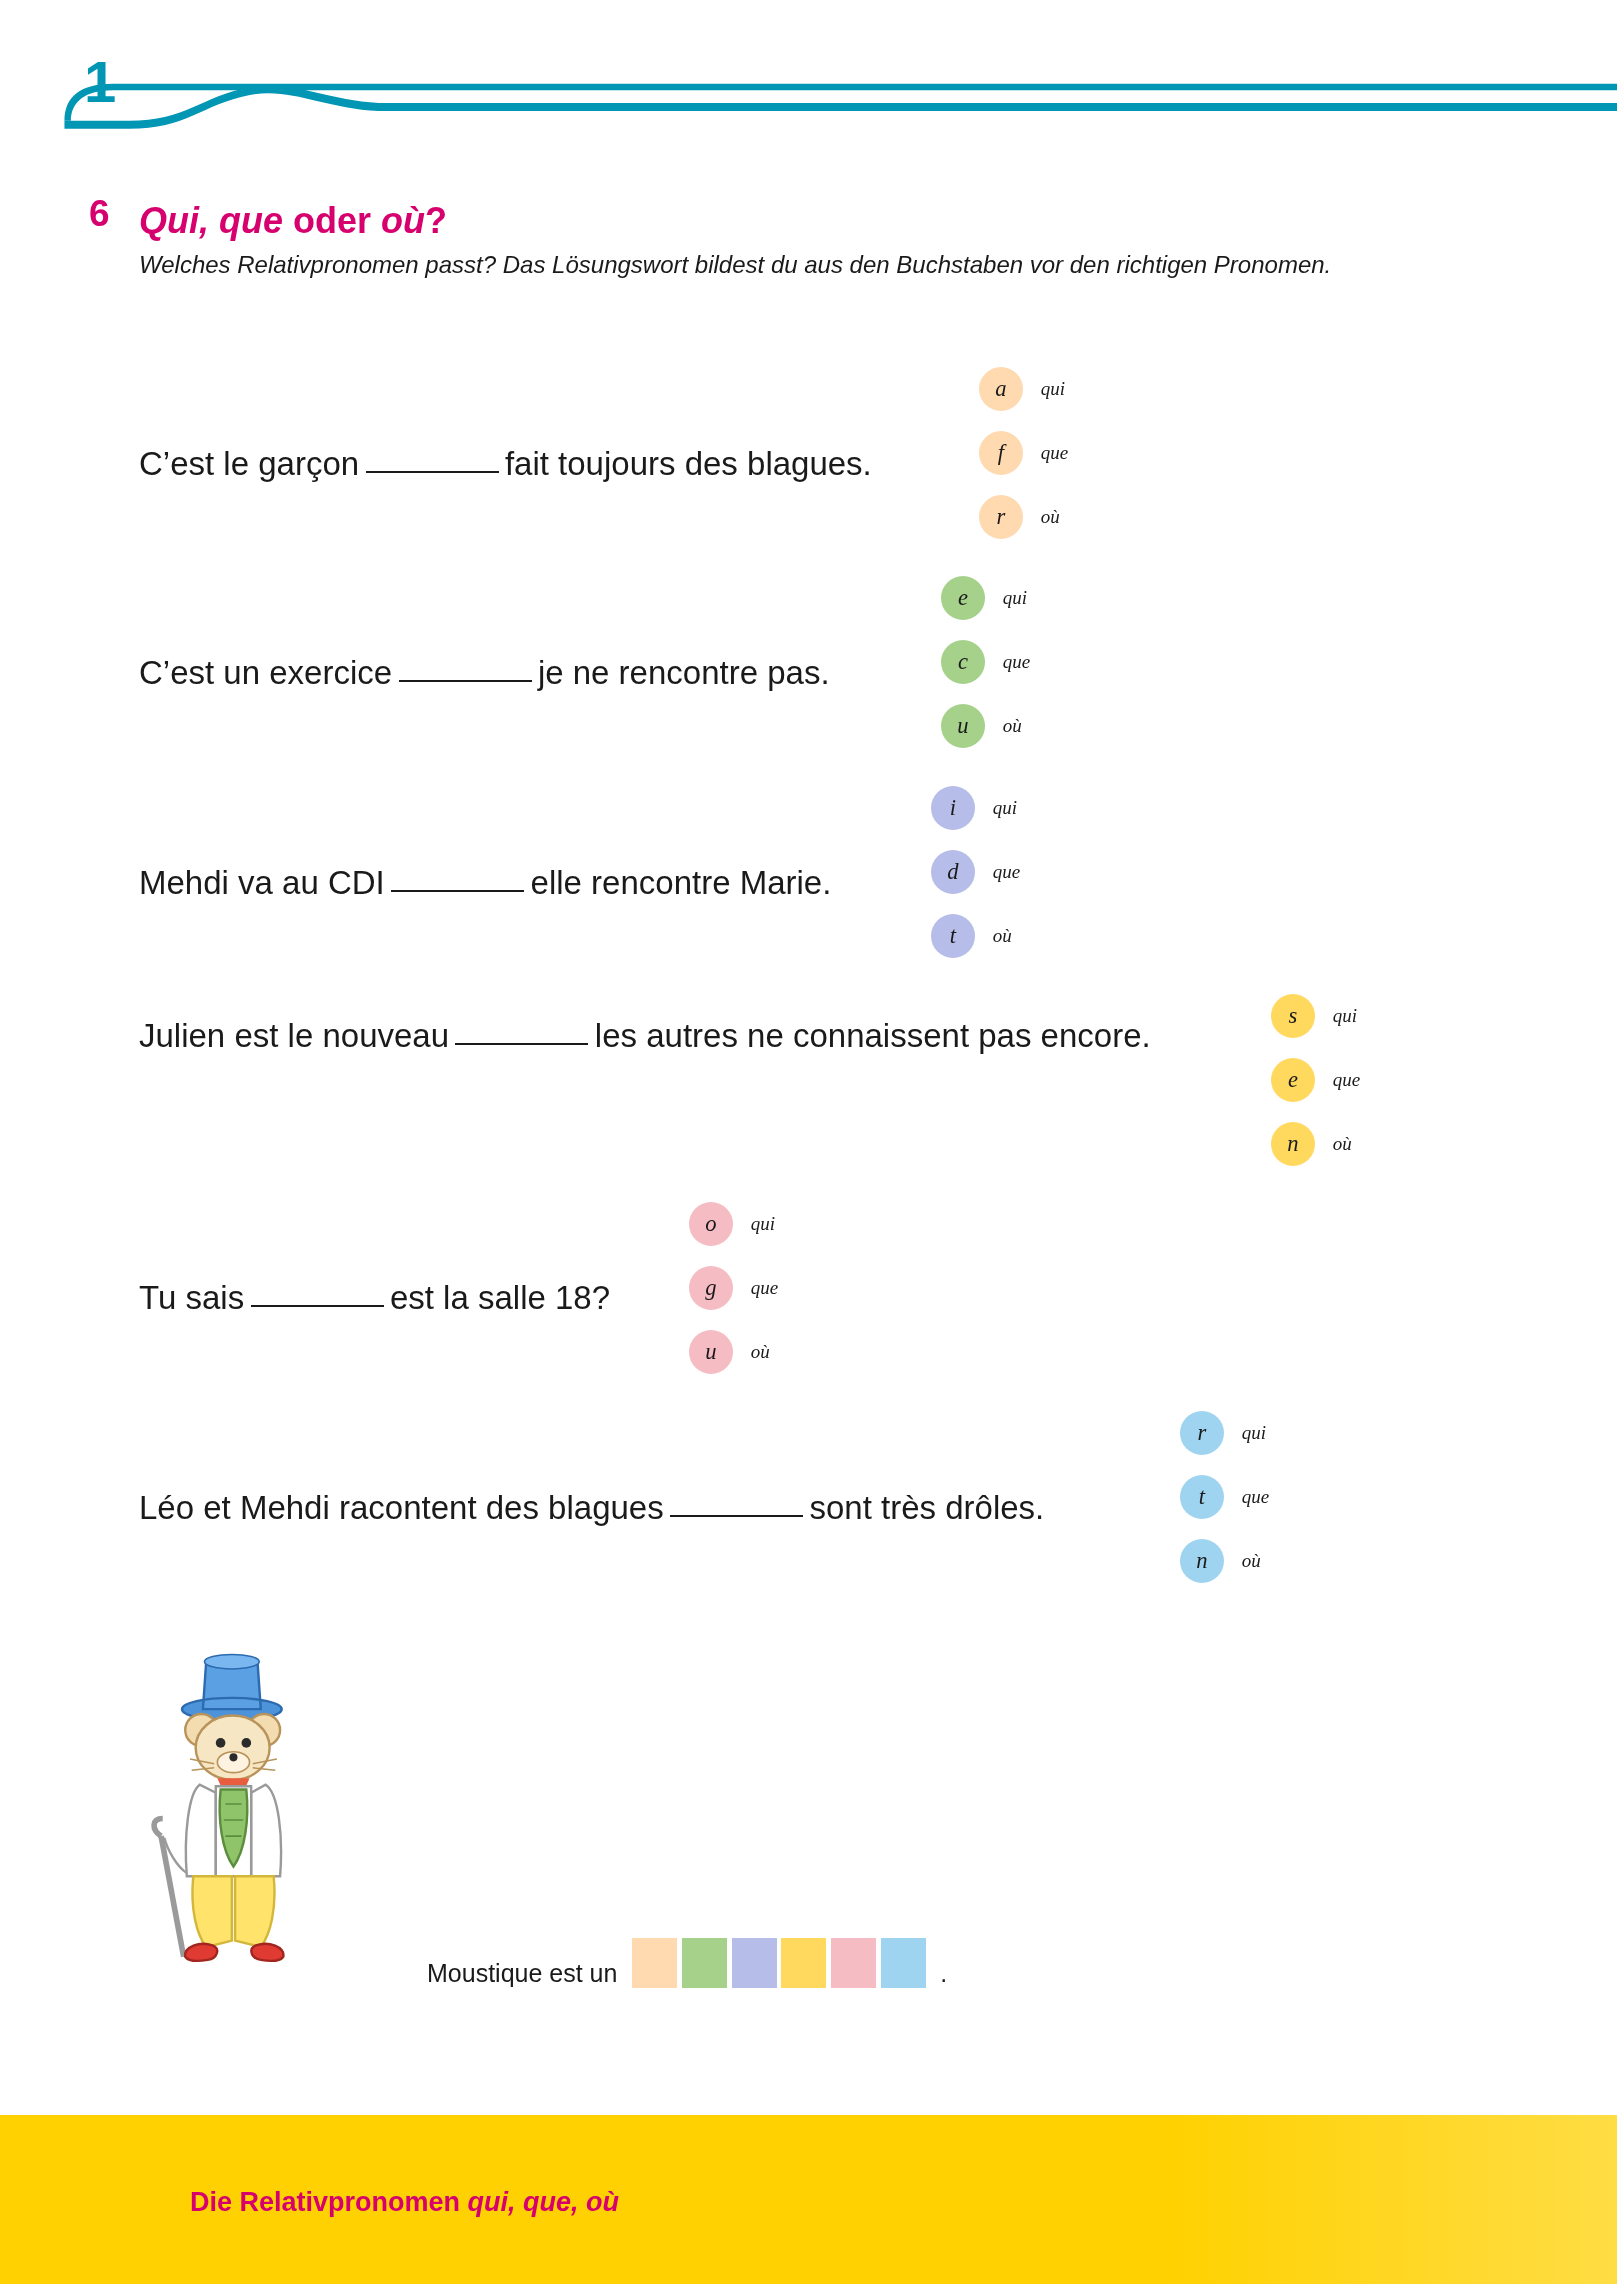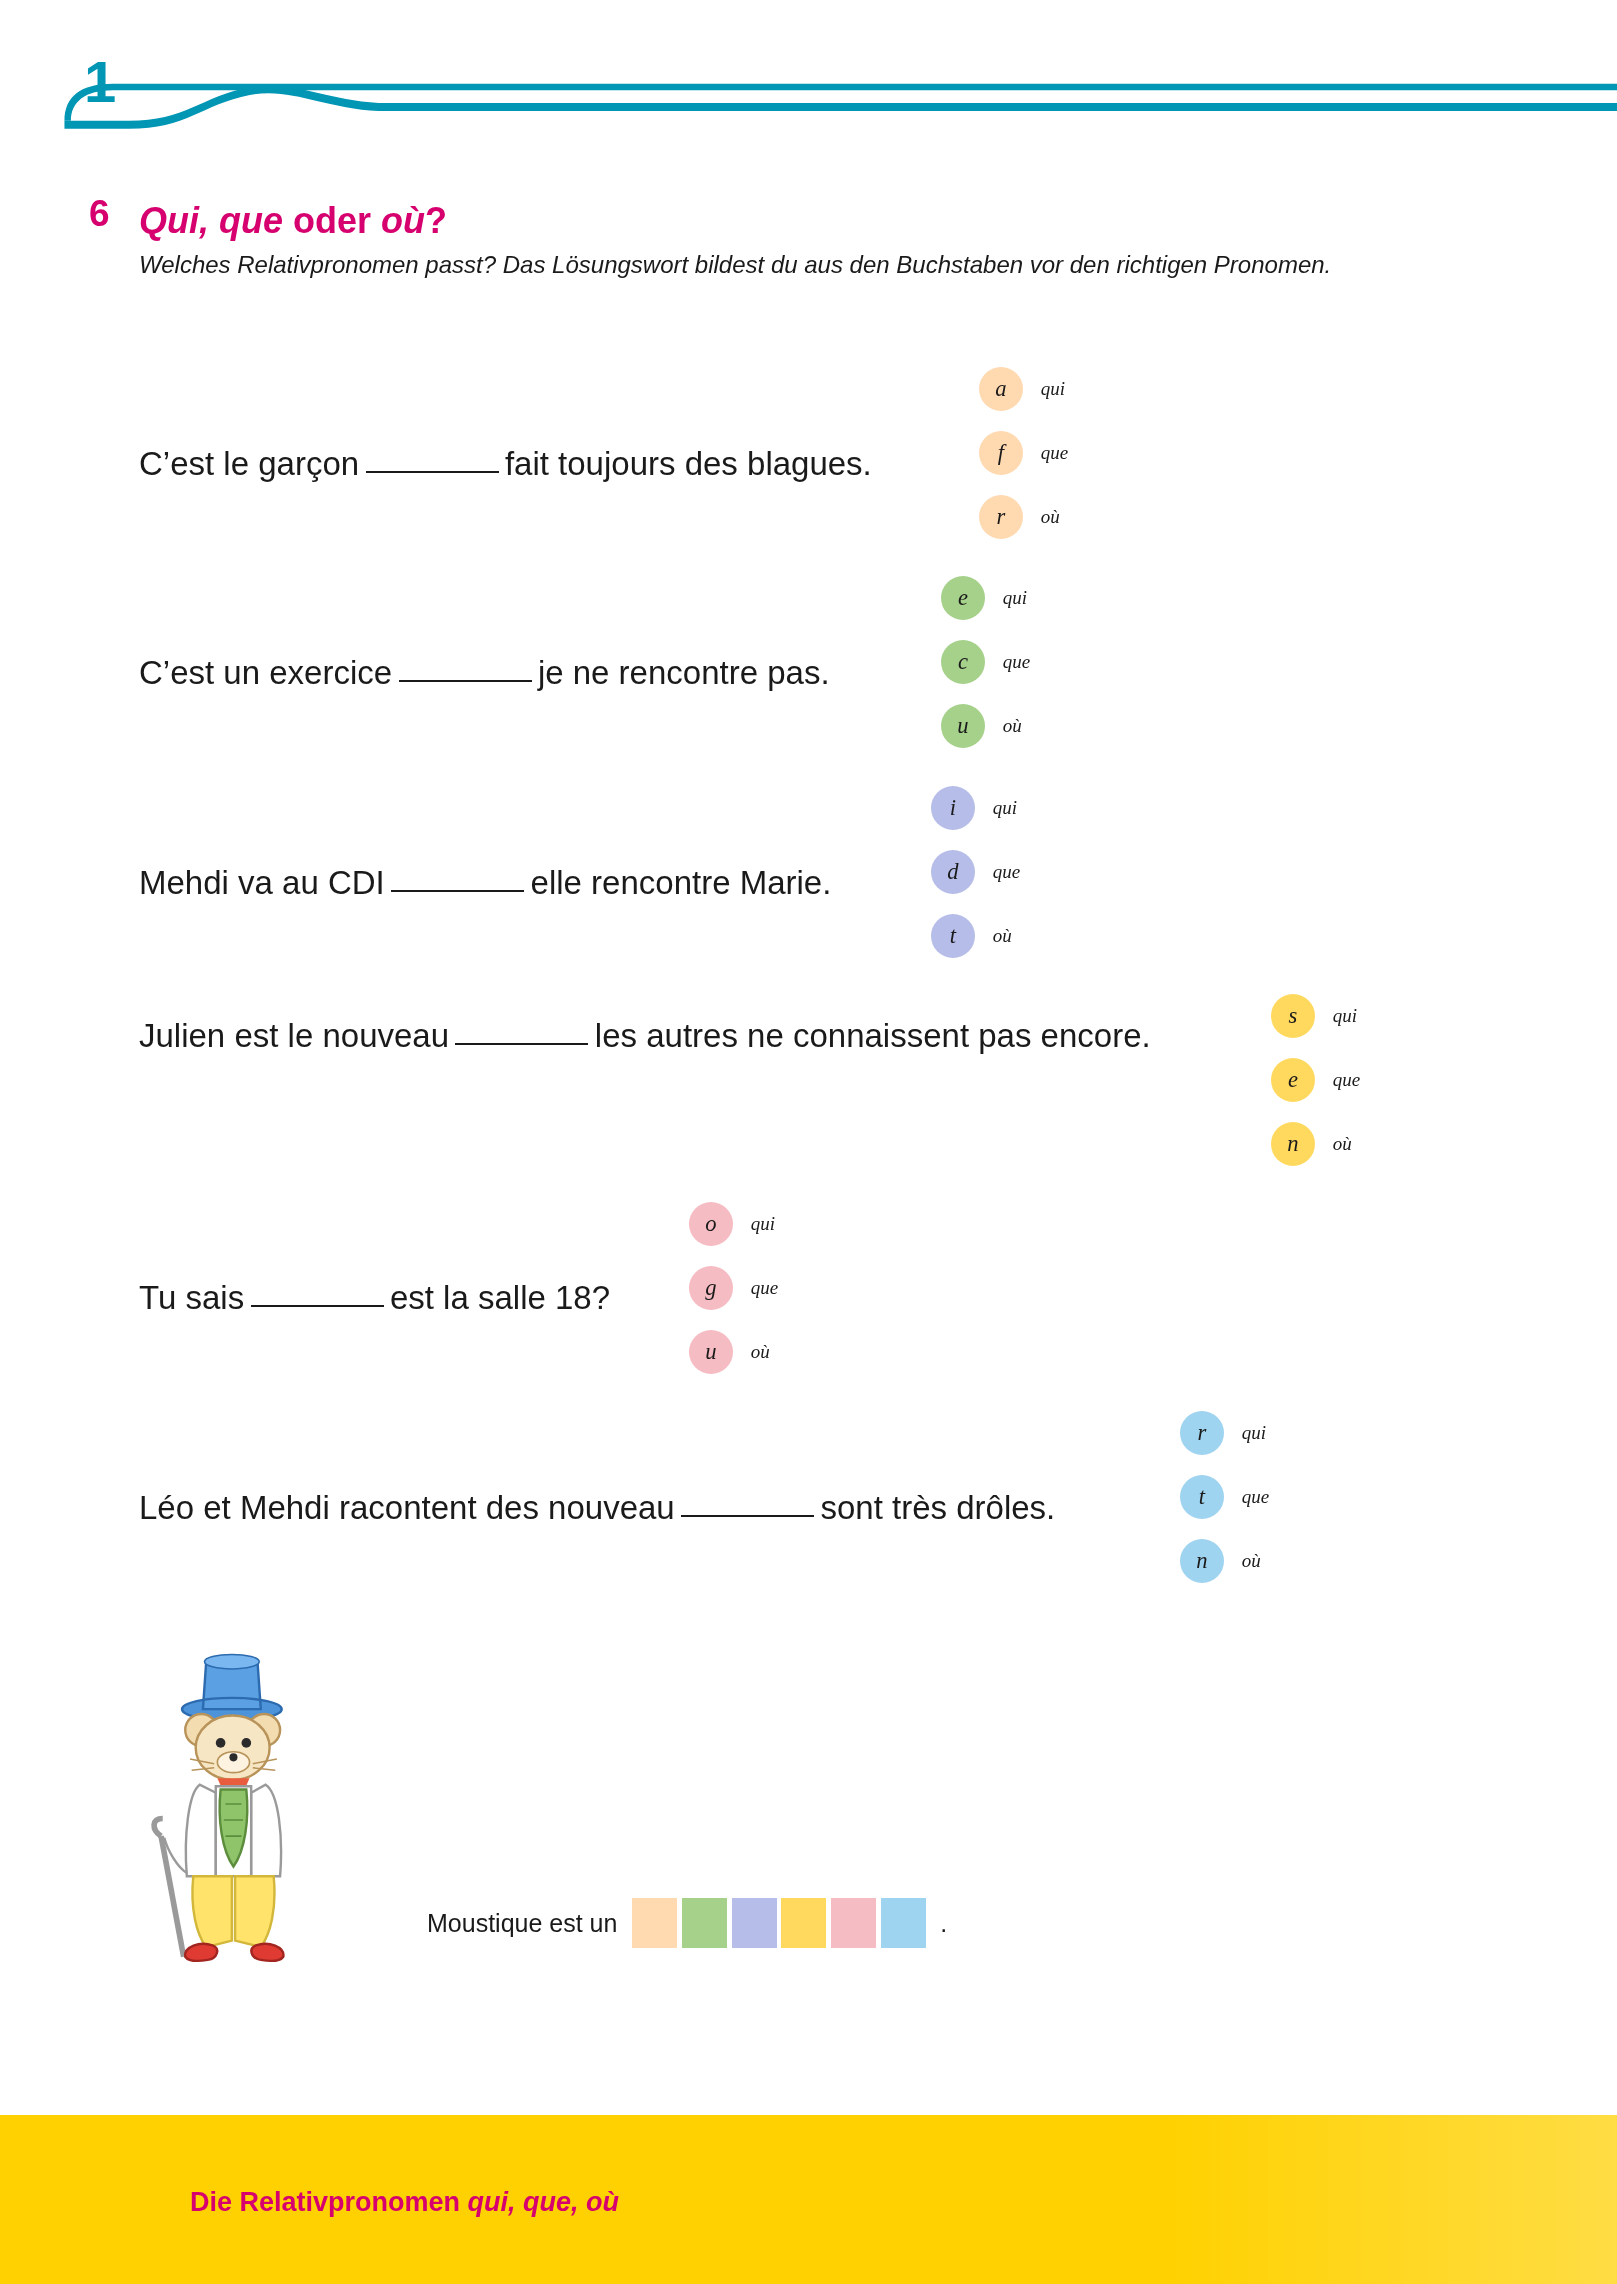--- a/index.html
+++ b/index.html
@@ -122,23 +122,23 @@
     left: 137px;
     top: 1635px;
     width: 209px;
     height: 346px;
   }
 
   
   .solution-line {
     position: absolute;
     left: 427px;
-    top: 1898px;
+    top: 1938px;
     display: flex;
-    align-items: center;
+    align-items: flex-end;
   }
   .solution-text {
     font-size: 25px;
     color: #1a1a1a;
     font-family: "Liberation Sans", sans-serif;
   }
   .sol-boxes {
     display: flex;
     margin: 0 3.2px 0 14.5px;
   }
@@ -275,21 +275,21 @@
     <div class="opt-letter" style="background:#f6bcc3;">g</div>
     <div class="opt-word">que</div>
   </div>
   <div class="opt-row">
     <div class="opt-letter" style="background:#f6bcc3;">u</div>
     <div class="opt-word">où</div>
   </div>
 </div>
 
 <div class="sentence" style="left:139px; top:1489px;">
-  <span>Léo et Mehdi racontent des nouveau</span><span class="blank"></span><span>sont très drôles.</span>
+  <span>Léo et Mehdi racontent des blagues</span><span class="blank"></span><span>sont très drôles.</span>
 </div>
 <div class="options" style="left:1180px; top:1401px;">
   <div class="opt-row">
     <div class="opt-letter" style="background:#9fd4f0;">r</div>
     <div class="opt-word">qui</div>
   </div>
   <div class="opt-row">
     <div class="opt-letter" style="background:#9fd4f0;">t</div>
     <div class="opt-word">que</div>
   </div>

